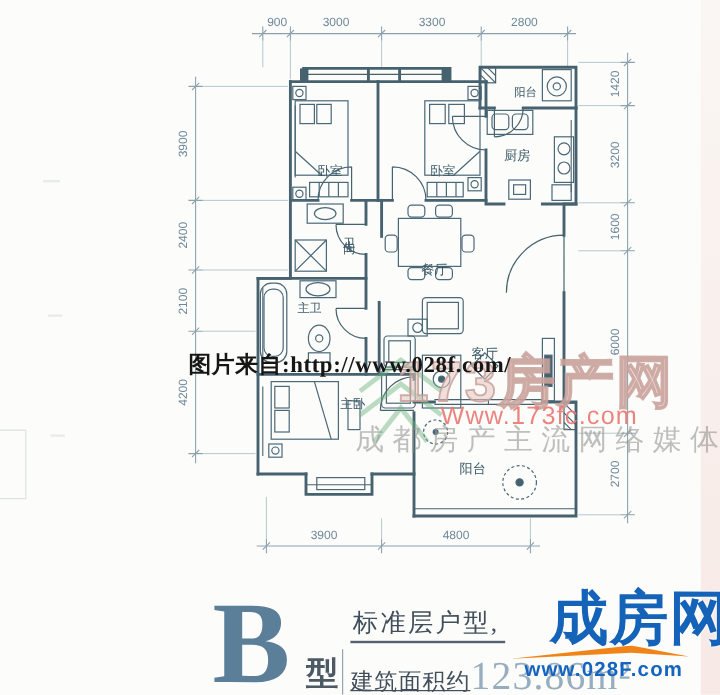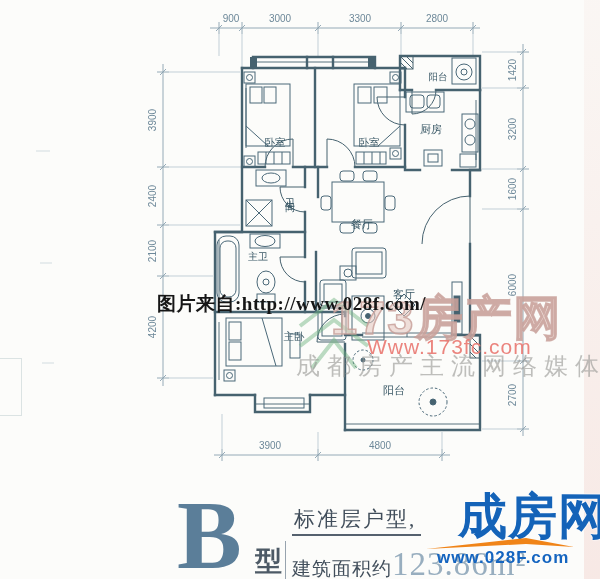--- a/index.html
+++ b/index.html
@@ -38,21 +38,21 @@
   .f-type{left:255px;top:543px;z-index:2;
     font-size:27px;font-weight:bold;color:#4d5a66;
     font-family:"Liberation Serif",serif;}
   .f-sep{left:285px;top:541px;width:1px;height:38px;background:#97a3ae;z-index:2;}
   .f-headline{left:294px;top:505px;z-index:2;
     font-size:21px;letter-spacing:2px;color:#414e5b;
     font-family:"Liberation Serif",serif;white-space:nowrap;text-align:right;}
   .f-underline{left:292px;top:534px;width:129px;height:2px;background:#55616e;z-index:2;}
   .f-area{left:292px;top:546px;z-index:2;white-space:nowrap;
     font-family:"Liberation Serif",serif;}
-  .f-area .lbl{font-size:19px;color:#414e5b;letter-spacing:1px;}
+  .f-area .lbl{font-size:19px;color:#414e5b;letter-spacing:1px;text-decoration:underline;}
   .f-area .val{font-size:33px;color:#98aebf;letter-spacing:1px;}
   .f-brand{left:424px;top:492px;z-index:3;
     font-size:49px;font-weight:700;letter-spacing:1px;line-height:1;
     color:#1463b8;text-shadow:0 0 2px #fff,0 0 2px #fff;white-space:nowrap;margin-left:34px;}
   .f-swoosh{left:426px;top:538px;z-index:3;}
   .f-brand-url{left:437px;top:548px;z-index:4;
     font-size:17px;font-weight:bold;letter-spacing:1px;color:#1565c0;white-space:nowrap;}
 </style>
 </head>
 <body>

